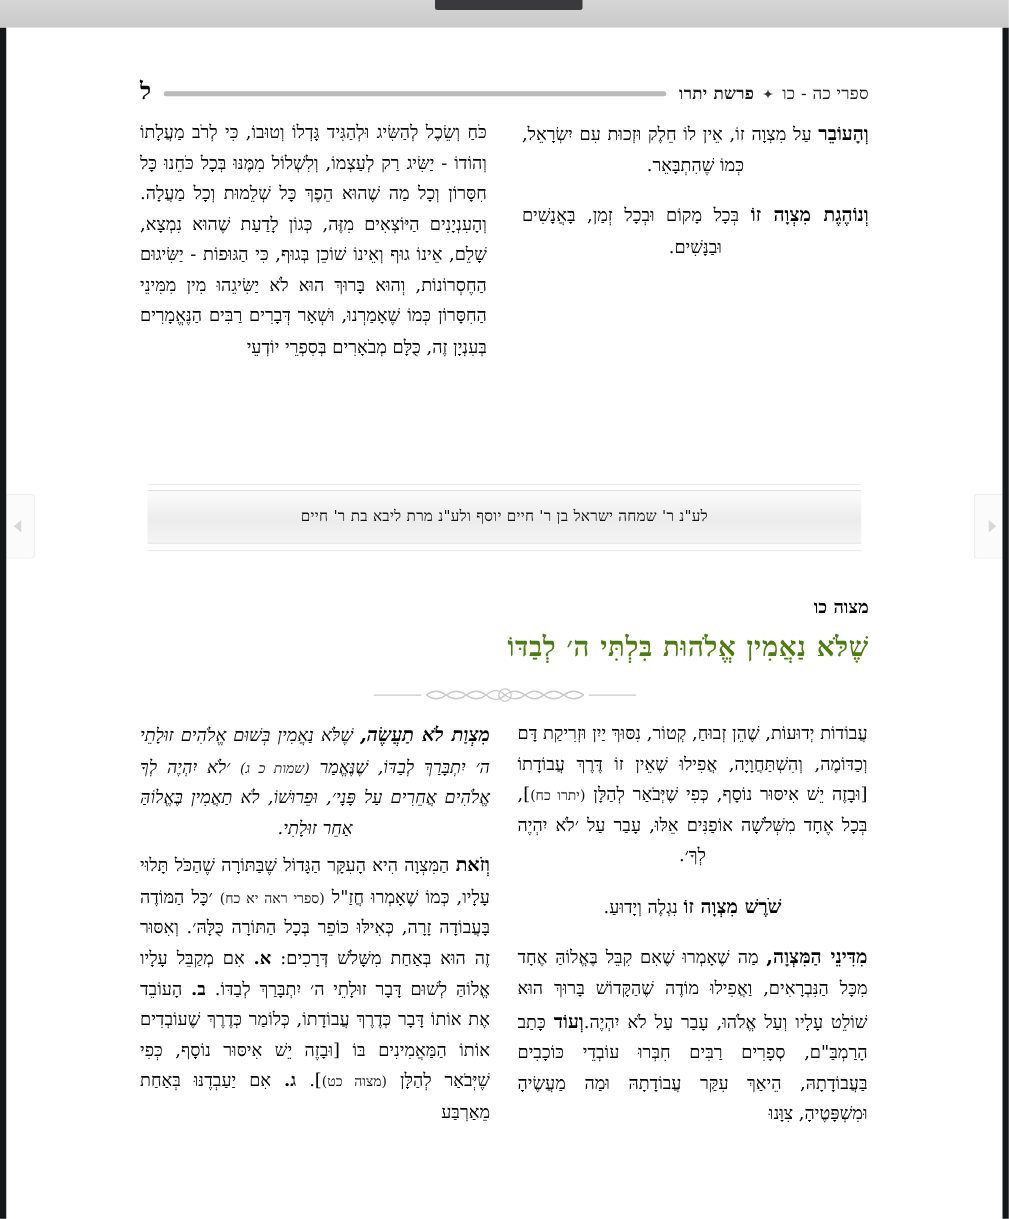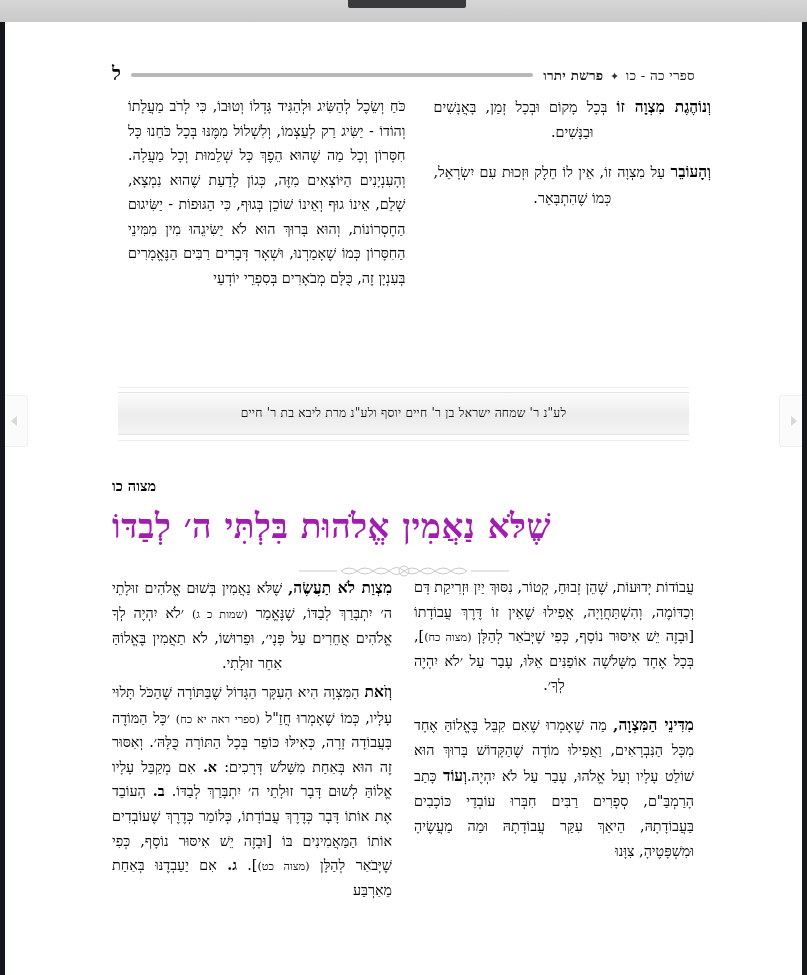--- a/index.html
+++ b/index.html
@@ -80,37 +80,37 @@
   }
   #running-head-title b { font-weight: 700; }
   .head-diamond { color: #333; font-size: 11px; padding: 0 2px; }
 
   
   .columns {
     position: absolute;
     display: flex; flex-direction: row-reverse;
     gap: 22px;
   }
-  #columns-top { top: 72px; right: 96px; width: 583px; gap: 28px; }
+  #columns-top { top: 72px; right: 112px; width: 583px; gap: 28px; }
   #columns-bottom { top: 553px; right: 112px; width: 583px; }
   .col { width: 280px; }
 
   .para {
     font-family: "DejaVu Serif", serif;
     font-size: 14.3px;
     line-height: 1.72;
     color: #000;
     text-align: justify;
     text-align-last: center;
     margin: 0 0 14px 0;
     direction: rtl;
     unicode-bidi: isolate;
   }
   .para.last-right { text-align-last: right; }
-  .para.tight { margin-bottom: 4px; }
+  .para.tight { margin-bottom: 4px; font-style: italic; }
   .para b, .lead { font-weight: 700; }
   .lead { font-size: 15.4px; }
   .src {
     font-size: 11.2px;
     color: #111;
   }
   .enum { font-weight: 700; }
 
   
   #dedication-banner {
@@ -122,30 +122,30 @@
     display: flex; align-items: center; justify-content: center;
   }
   #dedication-text {
     font-family: "DejaVu Serif", serif;
     font-size: 12.2px; color: #111; letter-spacing: .2px;
   }
 
   
   #mitzvah-title-block {
     position: absolute; top: 455px; right: 112px;
-    width: 583px; text-align: left;
+    width: 583px; text-align: right;
   }
   #mitzvah-number {
     font-family: "DejaVu Serif", serif;
     font-size: 14.5px; font-weight: 700; color: #000;
     margin-bottom: 9px;
   }
   #mitzvah-title {
     font-family: "DejaVu Serif", serif;
-    font-size: 34px; font-weight: 700; color: #a21caf;
+    font-size: 22px; font-weight: 700; color: #4d7c0f;
     letter-spacing: .5px; line-height: 1.3;
   }
   #ornament-divider {
     margin: 14px auto 0; width: 210px; height: 18px;
     display: flex; align-items: center; justify-content: center;
   }
 
   
   .band-rule {
     position: absolute; right: 118px; width: 571px; height: 1px;
@@ -186,25 +186,25 @@
 
   <div class="columns" id="columns-top">
 
     <div class="col">
       <p class="para last-right">כֹּחַ וְשֵׂכֶל לְהַשִּׂיג וּלְהַגִּיד גָּדְלוֹ וְטוּבוֹ, כִּי לְרֹב מַעֲלָתוֹ וְהוֹדוֹ - יַשִּׂיג רַק לְעַצְמוֹ, וְלִשְׁלוֹל מִמֶּנּוּ בְּכָל כֹּחֵנוּ כָּל חִסָּרוֹן וְכָל מַה שֶׁהוּא הֵפֶךְ כָּל שְׁלֵמוּת וְכָל מַעֲלָה. וְהָעִנְיָנִים הַיּוֹצְאִים מִזֶּה, כְּגוֹן לָדַעַת שֶׁהוּא נִמְצָא, שָׁלֵם, אֵינוֹ גוּף וְאֵינוֹ שׁוֹכֵן בְּגוּף, כִּי הַגּוּפוֹת - יַשִּׂיגוּם הַחֶסְרוֹנוֹת, וְהוּא בָּרוּךְ הוּא לֹא יַשִּׂיגֵהוּ מִין מִמִּינֵי הַחִסָּרוֹן כְּמוֹ שֶׁאָמַרְנוּ, וּשְׁאָר דְּבָרִים רַבִּים הַנֶּאֱמָרִים בְּעִנְיָן זֶה, כֻּלָּם מְבֹאָרִים בְּסִפְרֵי יוֹדְעֵי</p>
     </div>
 
     <div class="col">
 
       <p class="para">
+        <span class="lead">וְהָעוֹבֵר</span><span> עַל מִצְוָה זוֹ, אֵין לוֹ חֵלֶק וּזְכוּת עִם יִשְׂרָאֵל, כְּמוֹ שֶׁהִתְבָּאֵר.</span>
+      </p>
+
+      <p class="para">
         <span class="lead">וְנוֹהֶגֶת מִצְוָה זוֹ</span><span> בְּכָל מָקוֹם וּבְכָל זְמַן, בָּאֲנָשִׁים וּבַנָּשִׁים.</span>
-      </p>
-
-      <p class="para">
-        <span class="lead">וְהָעוֹבֵר</span><span> עַל מִצְוָה זוֹ, אֵין לוֹ חֵלֶק וּזְכוּת עִם יִשְׂרָאֵל, כְּמוֹ שֶׁהִתְבָּאֵר.</span>
       </p>
 
     </div>
   </div>
 
   <div class="band-rule" style="top:365px"></div>
   <div id="dedication-banner">
     <span id="dedication-text">לע"נ ר' שמחה ישראל בן ר' חיים יוסף ולע"נ מרת ליבא בת ר' חיים</span>
   </div>
   <div class="band-rule" style="top:418px"></div>
@@ -237,23 +237,26 @@
         <span class="lead">מִצְוַת לֹא תַעֲשֶׂה,</span><span> שֶׁלֹּא נַאֲמִין בְּשׁוּם אֱלֹהִים זוּלָתֵי ה׳ יִתְבָּרַךְ לְבַדּוֹ, שֶׁנֶּאֱמַר </span><span class="src">(שמות כ ג)</span><span> ׳לֹא יִהְיֶה לְךָ אֱלֹהִים אֲחֵרִים עַל פָּנָי׳, וּפֵרוּשׁוֹ, לֹא תַאֲמִין בֶּאֱלוֹהַּ אַחֵר זוּלָתִי.</span>
       </p>
 
       <p class="para last-right">
         <span class="lead">וְזֹאת</span><span> הַמִּצְוָה הִיא הָעִקָּר הַגָּדוֹל שֶׁבַּתּוֹרָה שֶׁהַכֹּל תָּלוּי עָלָיו, כְּמוֹ שֶׁאָמְרוּ חֲזַ"ל </span><span class="src">(ספרי ראה יא כח)</span><span> ׳כָּל הַמּוֹדֶה בָּעֲבוֹדָה זָרָה, כְּאִילּוּ כּוֹפֵר בְּכָל הַתּוֹרָה כֻּלָּהּ׳. וְאִסּוּר זֶה הוּא בְּאַחַת מִשָּׁלֹשׁ דְּרָכִים: </span><span class="enum">א.</span><span> אִם מְקַבֵּל עָלָיו אֱלוֹהַּ לְשׁוּם דָּבָר זוּלָתֵי ה׳ יִתְבָּרַךְ לְבַדּוֹ. </span><span class="enum">ב.</span><span> הָעוֹבֵד אֶת אוֹתוֹ דָּבָר כְּדֶרֶךְ עֲבוֹדָתוֹ, כְּלוֹמַר כְּדֶרֶךְ שֶׁעוֹבְדִים אוֹתוֹ הַמַּאֲמִינִים בּוֹ [וּבָזֶה יֵשׁ אִיסּוּר נוֹסָף, כְּפִי שֶׁיְּבֹאַר לְהַלָּן </span><span class="src">(מצוה כט)</span><span>]. </span><span class="enum">ג.</span><span> אִם יַעַבְדֶנּוּ בְּאַחַת מֵאַרְבַּע</span>
       </p>
     </div>
 
     <div class="col">
       <p class="para">
-        <span>עֲבוֹדוֹת יְדוּעוֹת, שֶׁהֵן זְבוּחַ, קְטוֹר, נִסּוּךְ יַיִן וּזְרִיקַת דָּם וְכַדּוֹמֶה, וְהִשְׁתַּחֲוָיָה, אֲפִילוּ שֶׁאֵין זוֹ דֶּרֶךְ עֲבוֹדָתוֹ [וּבָזֶה יֵשׁ אִיסּוּר נוֹסָף, כְּפִי שֶׁיְּבֹאַר לְהַלָּן </span><span class="src">(מצוה כח)</span><span>], בְּכָל אֶחָד מִשְּׁלֹשָׁה אוֹפַנִּים אֵלּוּ, עָבַר עַל ׳לֹא יִהְיֶה לְךָ׳.</span>
-      </p>
-
+        <span>עֲבוֹדוֹת יְדוּעוֹת, שֶׁהֵן זְבוּחַ, קְטוֹר, נִסּוּךְ יַיִן וּזְרִיקַת דָּם וְכַדּוֹמֶה, וְהִשְׁתַּחֲוָיָה, אֲפִילוּ שֶׁאֵין זוֹ דֶּרֶךְ עֲבוֹדָתוֹ [וּבָזֶה יֵשׁ אִיסּוּר נוֹסָף, כְּפִי שֶׁיְּבֹאַר לְהַלָּן </span><span class="src">(יתרו כח)</span><span>], בְּכָל אֶחָד מִשְּׁלֹשָׁה אוֹפַנִּים אֵלּוּ, עָבַר עַל ׳לֹא יִהְיֶה לְךָ׳.</span>
+      </p>
+
+      <p class="para">
+        <span class="lead">שֹׁרֶשׁ מִצְוָה זוֹ</span><span> נִגְלֶה וְיָדוּעַ.</span>
+      </p>
 
       <p class="para last-right">
         <span class="lead">מִדִּינֵי הַמִּצְוָה,</span><span> מַה שֶׁאָמְרוּ שֶׁאִם קִבֵּל בֶּאֱלוֹהַּ אֶחָד מִכָּל הַנִּבְרָאִים, וַאֲפִילוּ מוֹדֶה שֶׁהַקָּדוֹשׁ בָּרוּךְ הוּא שׁוֹלֵט עָלָיו וְעַל אֱלֹהוּ, עָבַר עַל לֹא יִהְיֶה.</span><span class="lead">וְעוֹד</span><span> כָּתַב הָרַמְבַּ"ם, סְפָרִים רַבִּים חִבְּרוּ עוֹבְדֵי כּוֹכָבִים בַּעֲבוֹדָתָהּ, הֵיאַךְ עִקַּר עֲבוֹדָתָהּ וּמַה מַעֲשֶׂיהָ וּמִשְׁפָּטֶיהָ, צִוָּנוּ</span>
       </p>
     </div>
   </div>
 
 </div>
 
 </body></html>

